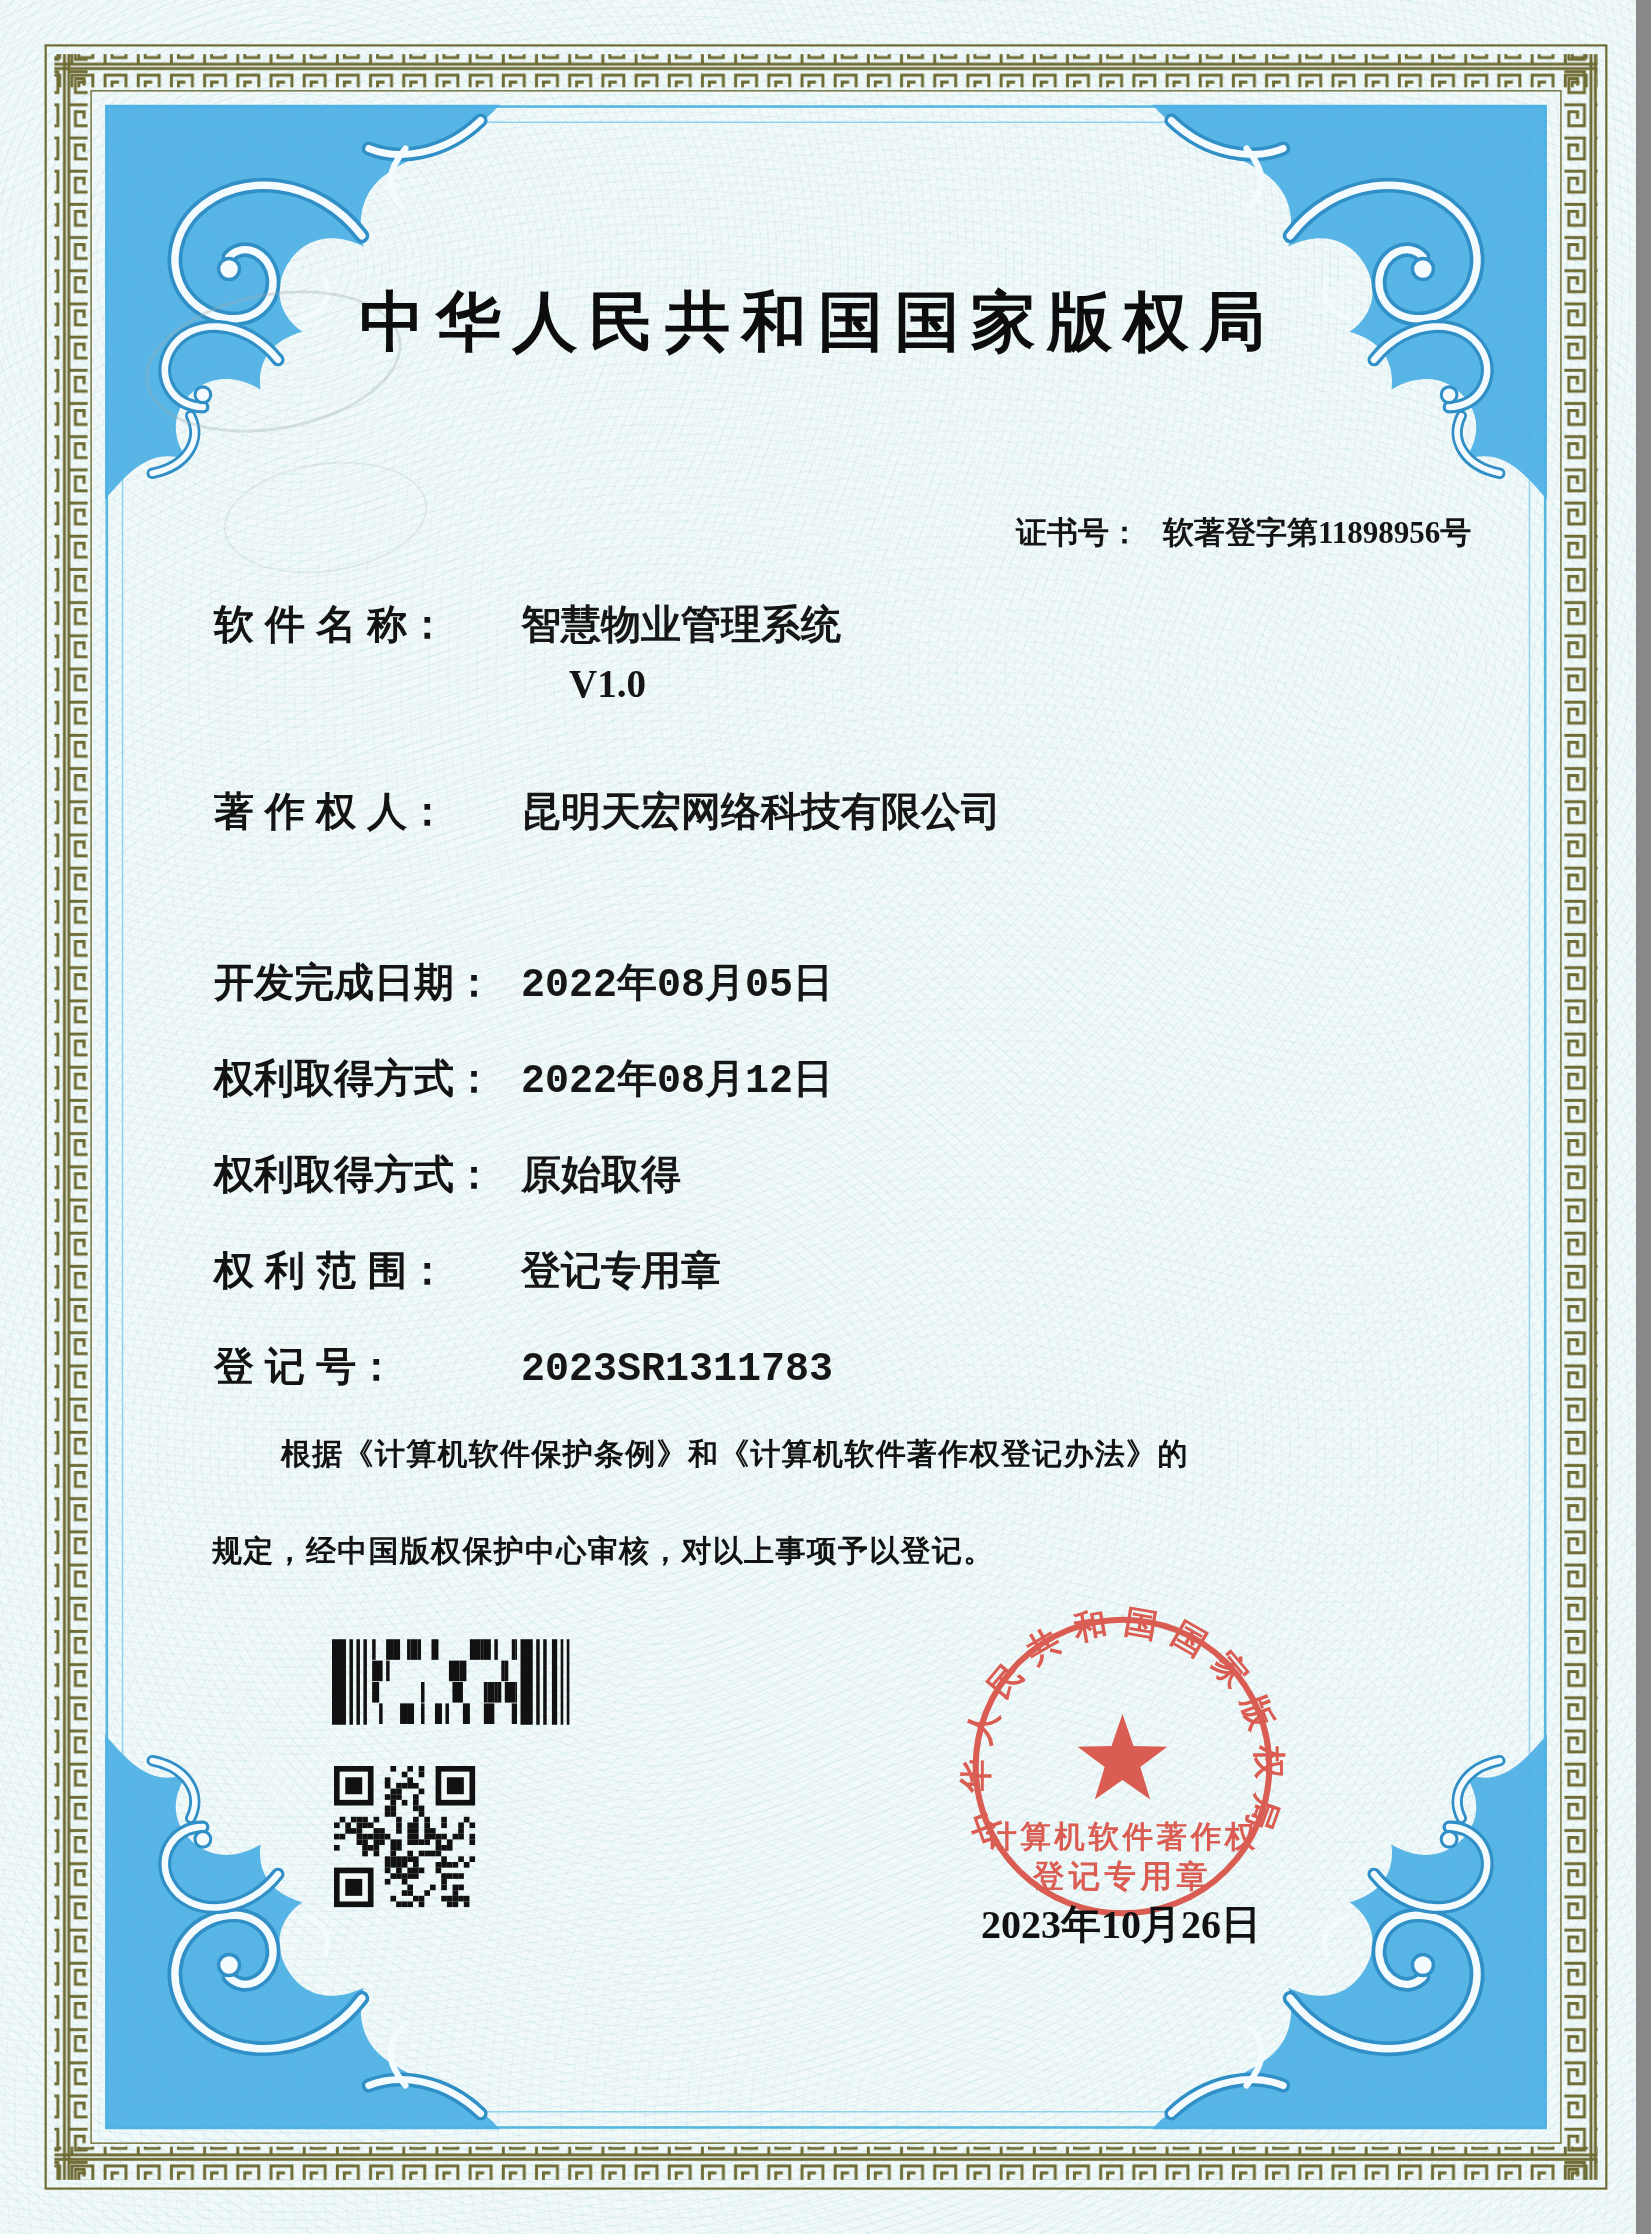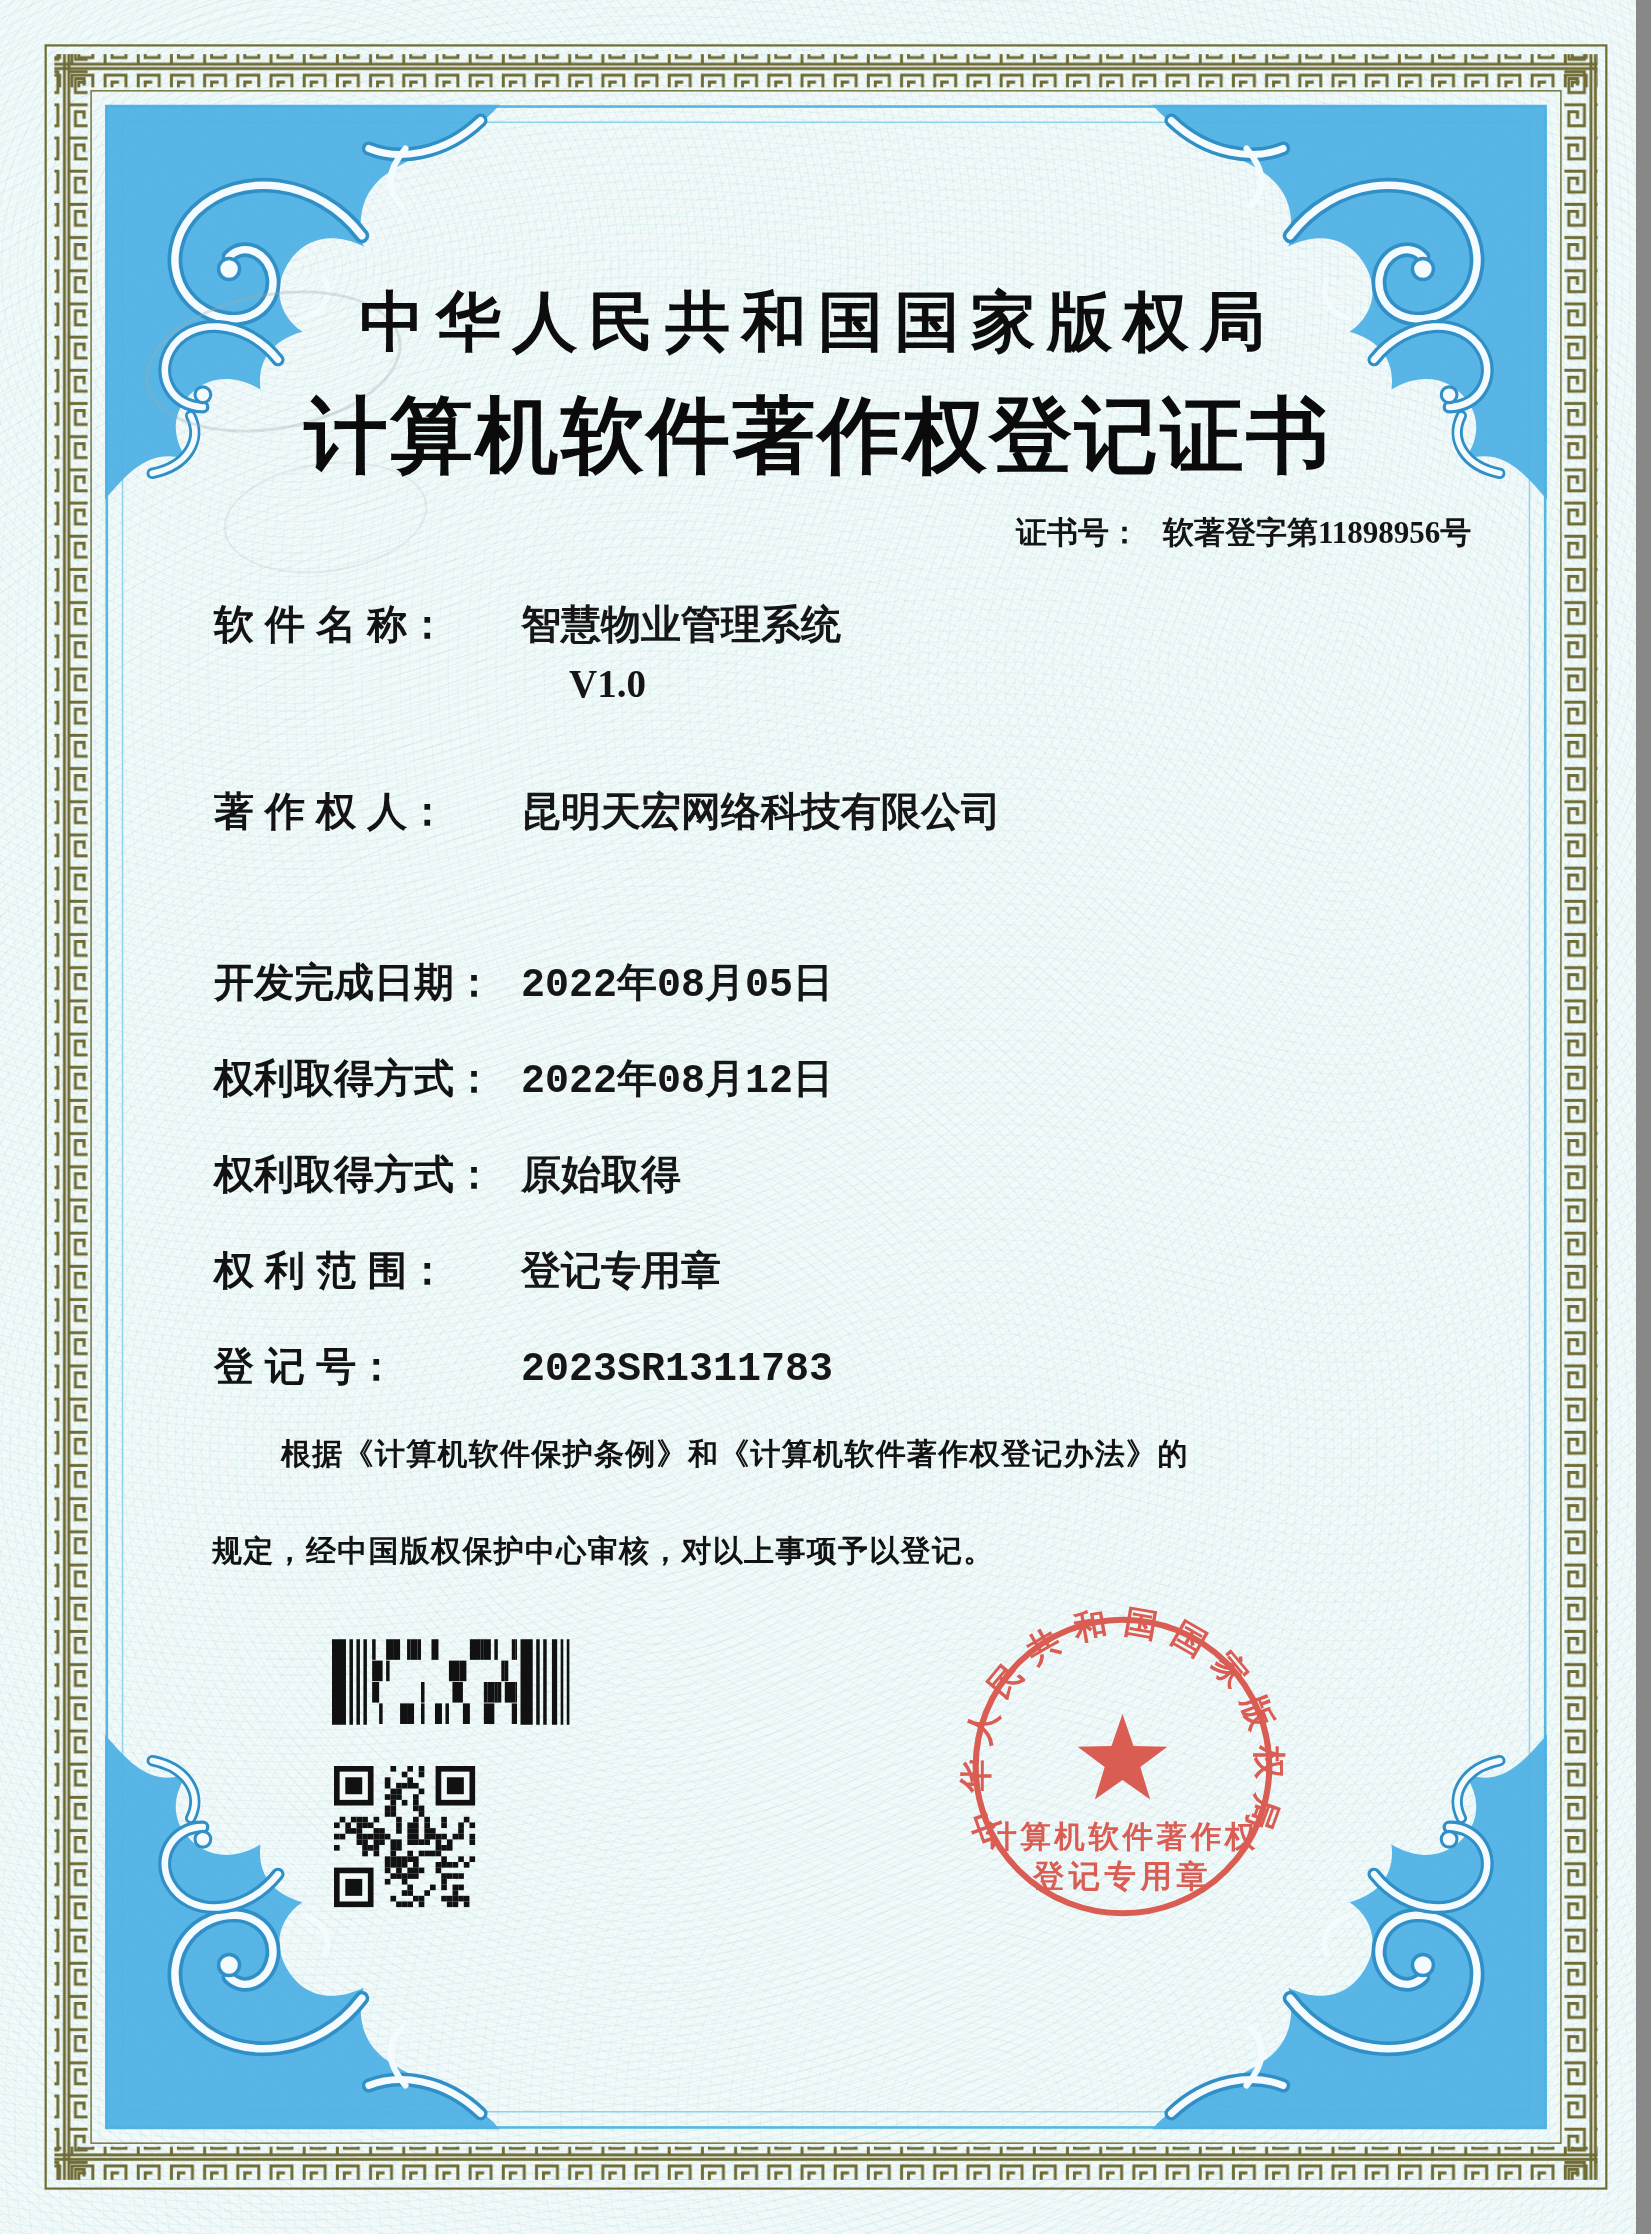--- a/index.html
+++ b/index.html
@@ -83,21 +83,20 @@
     <use href="#flourish" transform="translate(112,112)"></use>
     <use href="#flourish" transform="translate(1779,112) scale(-1,1)"></use>
     <use href="#flourish" transform="translate(112,2446) scale(1,-1)"></use>
     <use href="#flourish" transform="translate(1779,2446) scale(-1,-1)"></use>
   </svg>
 
   <div class="abs emboss" style="left:144px;top:293px;width:253px;height:131px;transform:rotate(-10deg);"></div>
   <div class="abs emboss2" style="left:223px;top:463px;width:201px;height:105px;transform:rotate(-8deg);"></div>
 
   <div class="abs authority">中华人民共和国国家版权局</div>
-  <div class="abs cert-title">计算机软件著作权登记证书</div>
   <div class="abs cert-no">
     <span>证书号：</span><span class="num">软著登字第11898956号</span>
   </div>
 
   <div class="row" style="top:597px">
     <span class="lbl">软 件 名 称：</span><span class="val">智慧物业管理系统</span>
   </div>
   <div class="abs version">V1.0</div>
   <div class="row" style="top:784px">
     <span class="lbl">著 作 权 人：</span><span class="val">昆明天宏网络科技有限公司</span>
@@ -364,15 +363,16 @@
     </defs>
     <circle cx="202" cy="202" r="168" fill="none" stroke="#d95045" stroke-width="7"></circle>
     <polygon fill="#d95045" points="202,142 214.6,178.6 253.4,179.3 222.4,202.6 233.7,239.7 202,217.5 170.3,239.7 181.6,202.6 150.6,179.3 189.4,178.6"></polygon>
     <text class="seal-txt" font-size="38" letter-spacing="16" fill="#d95045">
       <textPath href="#sealArc" startOffset="50%" text-anchor="middle">中华人民共和国国家版权局</textPath>
     </text>
     <text class="seal-txt" x="202" y="294" text-anchor="middle" font-size="35" letter-spacing="4" fill="#d95045">计算机软件著作权</text>
     <text class="seal-txt" x="202" y="340" text-anchor="middle" font-size="36" letter-spacing="5" fill="#d95045">登记专用章</text>
   </svg>
 
+  <div class="abs issue-date">2023年10月26日</div>
 
 </div>
 
 
 </body></html>

